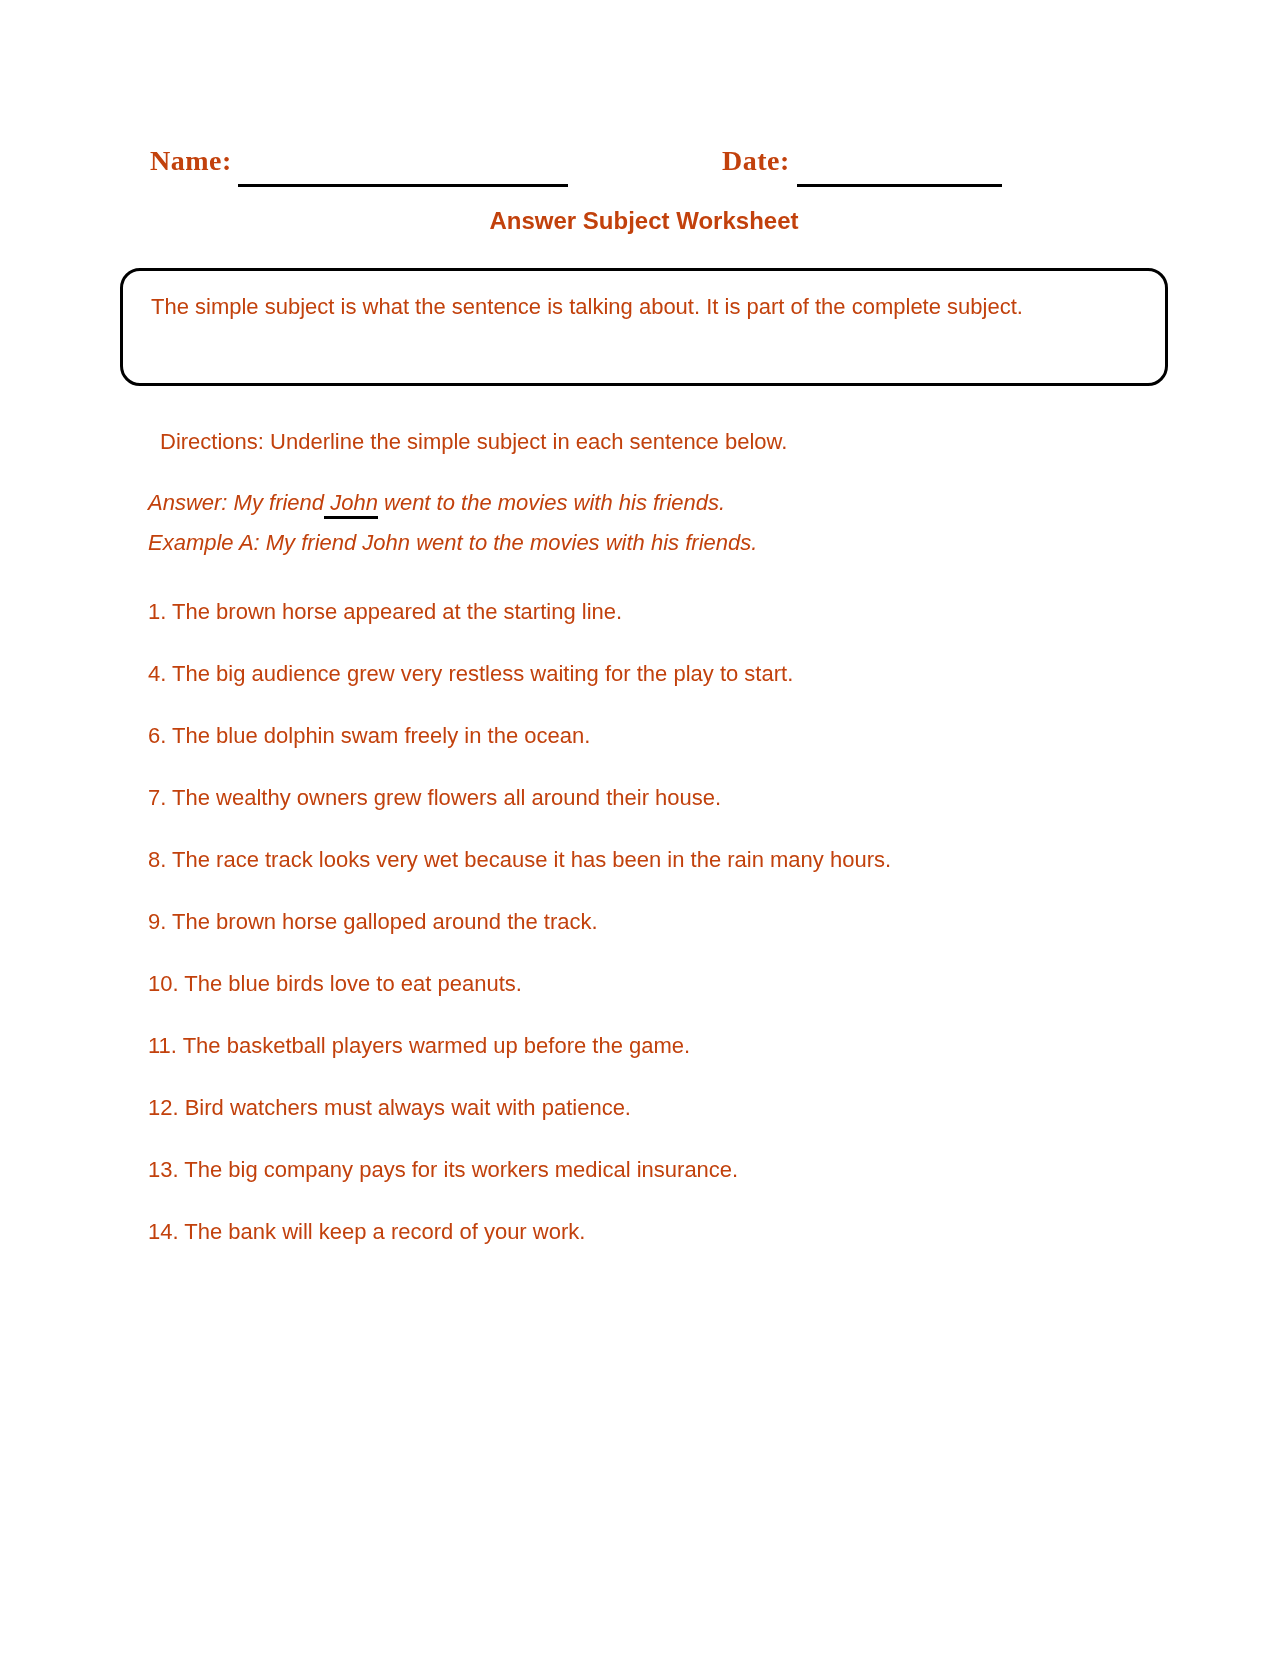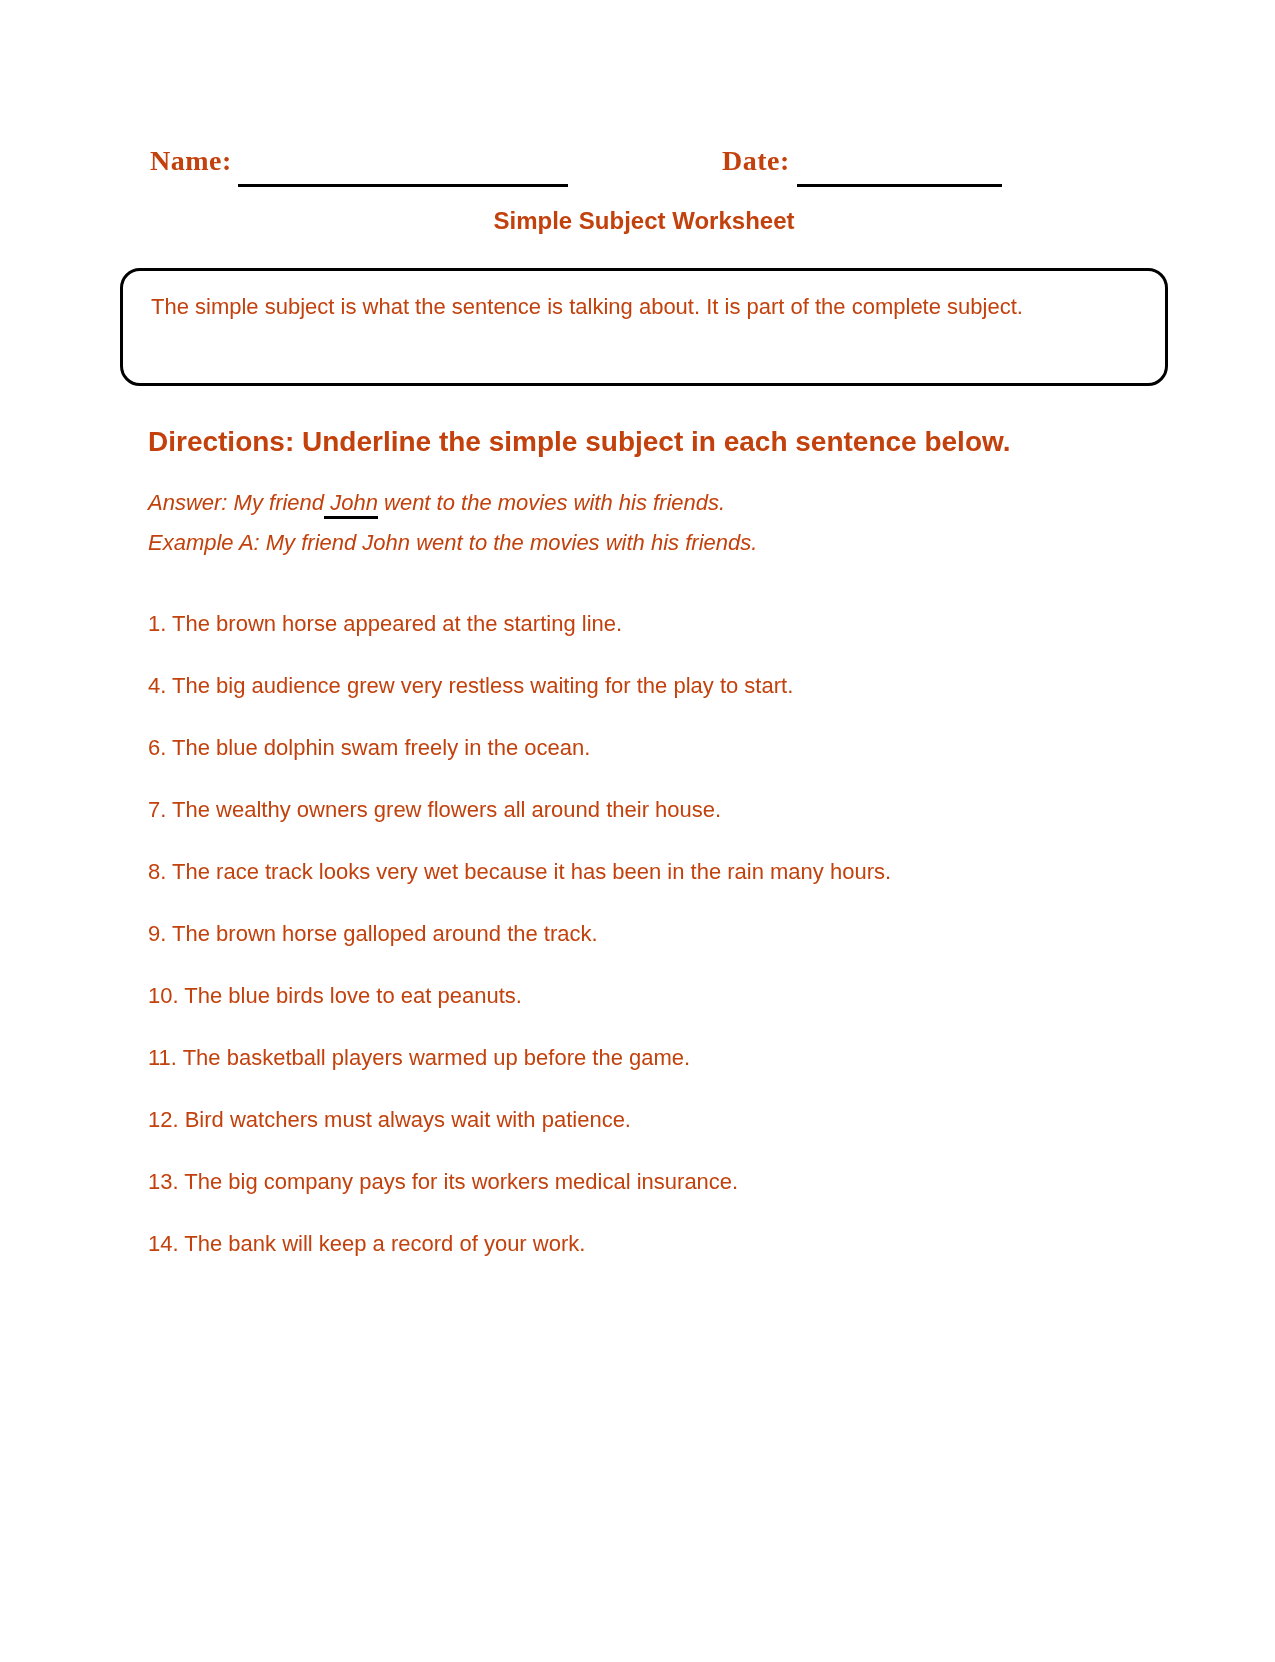--- a/index.html
+++ b/index.html
@@ -50,26 +50,25 @@
     height: 118px;
     border: 3px solid #000;
     border-radius: 20px;
     padding: 16px 40px 0 28px;
     font-size: 22px;
     line-height: 39px;
   }
   
   .directions {
     position: absolute;
-    left: 148px;
+    left: 160px;
     top: 428px;
     width: 1020px;
-    font-size: 28px;
+    font-size: 22px;
     line-height: 28px;
-    font-weight: bold;
   }
   .example-block {
     position: absolute;
     left: 148px;
     top: 489px;
     width: 1020px;
     font-size: 22px;
     font-style: italic;
     line-height: 28px;
   }
@@ -82,36 +81,36 @@
   .sentences {
     position: absolute;
     left: 148px;
     top: 598px;
     width: 1020px;
     font-size: 22px;
   }
   .sentences p {
     height: 28px;
     line-height: 28px;
-    margin: 12px 0 34px 0;
+    margin: 0 0 34px 0;
     white-space: nowrap;
   }
 </style>
 </head>
 <body>
 
 <div class="page">
 
   <span class="field-label name-label">Name:</span>
   <div class="blank-line name-line"></div>
 
   <span class="field-label date-label">Date:</span>
   <div class="blank-line date-line"></div>
 
-  <div class="title">Simple Subject Worksheet</div>
+  <div class="title">Answer Subject Worksheet</div>
 
   <div class="def-box">
     <span>The simple subject is what the sentence is talking about. It is part of the complete subject.</span>
   </div>
 
   <div class="directions">Directions: Underline the simple subject in each sentence below.</div>
 
   <div class="example-block">
     <p><span>Answer: My friend</span><span class="underlined-word"> John</span><span> went to the movies with his friends.</span></p>
     <p>Example A: My friend John went to the movies with his friends.</p>

